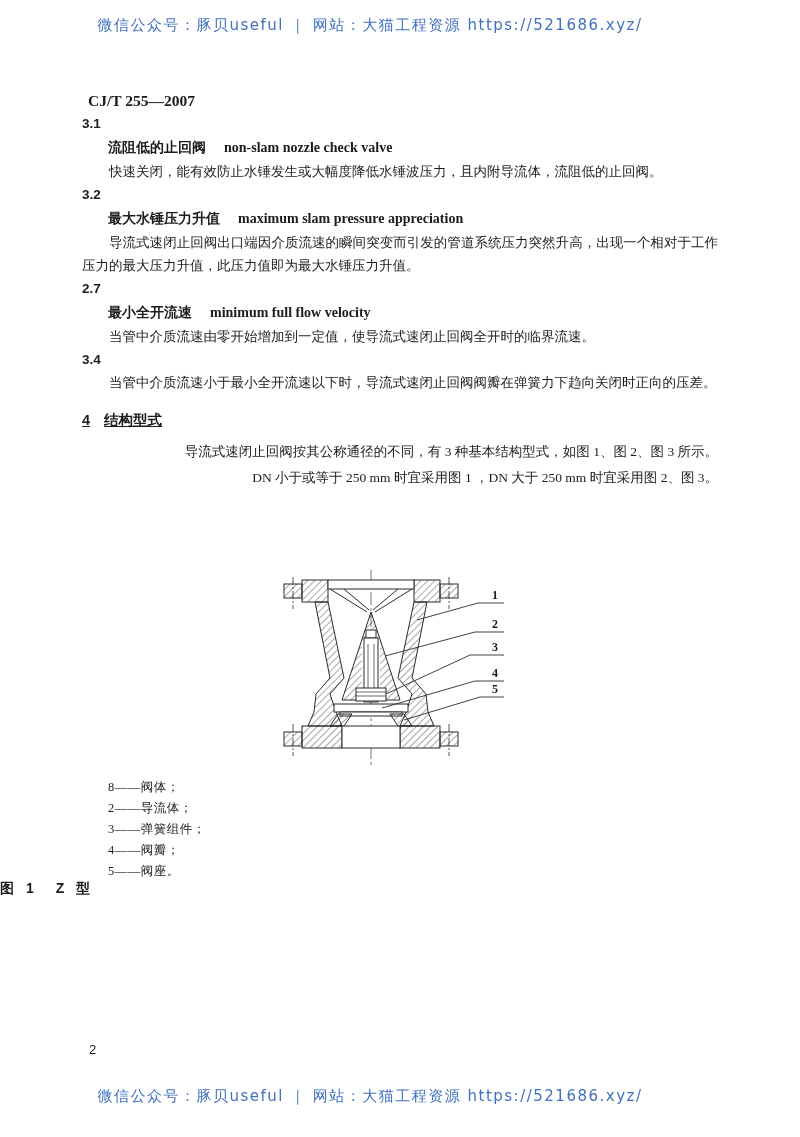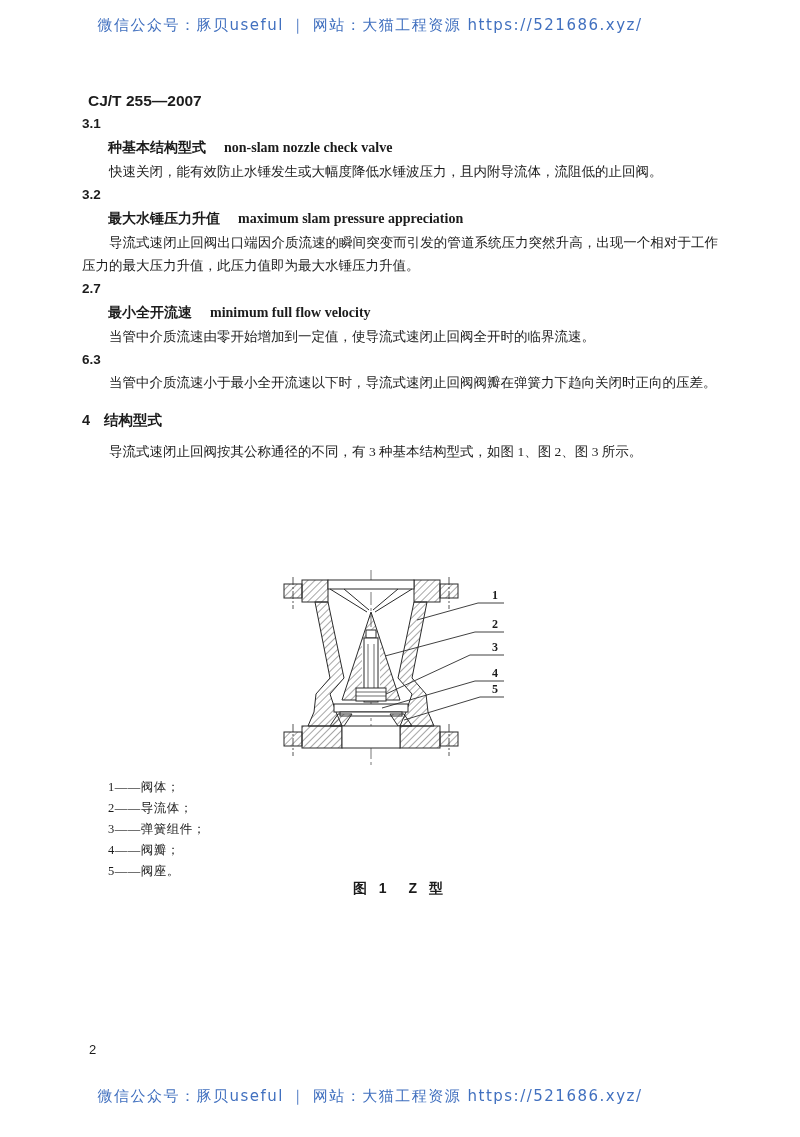--- a/index.html
+++ b/index.html
@@ -12,90 +12,92 @@
   .watermark {
     position:absolute; left:0; width:740px; text-align:center;
     color:#4170bf; font-size:15px; letter-spacing:1.5px;
     font-family:"DejaVu Sans","Liberation Sans",sans-serif;
   }
   .watermark.top { top:16px; }
   .watermark.bottom { top:1087px; }
   .doc-code {
     position:absolute; left:88px; top:92px;
     font-size:15.5px; font-weight:bold;
-    font-family:Liberation Sans, sans-serif;
+    font-family:Liberation Serif, serif;
   }
   .content { position:absolute; left:82px; top:112px; width:636px; }
   .sec-num {
     font-family:"Liberation Sans","DejaVu Sans",sans-serif;
     font-weight:bold; font-size:13.5px; line-height:23px;
   }
   .term-line {
     padding-left:26px; line-height:24px; font-size:14px; font-weight:bold;
     font-family:"Liberation Sans","DejaVu Sans",sans-serif;
   }
   .term-line .en { margin-left:18px; font-family:"Liberation Serif","DejaVu Serif",serif; }
   .para { font-size:13.5px; line-height:23px; text-indent:2em; text-align:justify; }
   .clause4-title {
     margin-top:14px; font-size:14.5px; font-weight:bold; line-height:24px;
     font-family:"Liberation Sans","DejaVu Sans",sans-serif;
+    text-decoration:underline;
   }
   .clause4-title .t { margin-left:14px; }
-  .c4para { margin-top:7px; font-size:13.5px; line-height:26px; text-indent:2em; }
+  .c4para { margin-top:7px; font-size:13.5px; line-height:26px; text-indent:2em;text-align:right; }
   .figure-area { position:absolute; left:270px; top:568px; width:240px; height:200px; }
   .callout {
     position:absolute; width:18px; text-align:center;
     font-size:12px; font-weight:bold;
     font-family:"Liberation Serif","DejaVu Serif",serif; color:#1c1c1c;
   }
   .legend { position:absolute; left:108px; top:777px; font-size:12.5px; }
   .legend-item { line-height:21px; letter-spacing:0.5px; }
   .fig-caption {
-    position:absolute; left:0; top:880px; width:800px; text-align:center;
+    position:absolute; left:0; top:880px; width:800px; text-align:left;
     font-size:14px; font-weight:bold; letter-spacing:4px;
     font-family:"Liberation Sans","DejaVu Sans",sans-serif;
   }
   .page-num { position:absolute; left:89px; top:1042px; font-size:13px; font-family:"Liberation Sans","DejaVu Sans",sans-serif; }
   .edge-artifact { position:absolute; right:6px; bottom:2px; width:270px; height:6px; }
   svg { display:block; }
 </style>
 </head>
 <body>
 
 <div class="watermark top">微信公众号：豚贝useful ｜ 网站：大猫工程资源 https://521686.xyz/</div>
 
 <div class="doc-code">CJ/T 255—2007</div>
 
 <div class="content">
 
   <div class="sec-num">3.1</div>
   <div class="term-line">
-    <span>种基本结构型式</span><span class="en">non-slam nozzle check valve</span>
+    <span>流阻低的止回阀</span><span class="en">non-slam nozzle check valve</span>
   </div>
   <div class="para">快速关闭，能有效防止水锤发生或大幅度降低水锤波压力，且内附导流体，流阻低的止回阀。</div>
 
   <div class="sec-num">3.2</div>
   <div class="term-line">
     <span>最大水锤压力升值</span><span class="en">maximum slam pressure appreciation</span>
   </div>
   <div class="para">导流式速闭止回阀出口端因介质流速的瞬间突变而引发的管道系统压力突然升高，出现一个相对于工作压力的最大压力升值，此压力值即为最大水锤压力升值。</div>
 
   <div class="sec-num">2.7</div>
   <div class="term-line">
     <span>最小全开流速</span><span class="en">minimum full flow velocity</span>
   </div>
   <div class="para">当管中介质流速由零开始增加到一定值，使导流式速闭止回阀全开时的临界流速。</div>
 
-  <div class="sec-num">6.3</div>
+  <div class="sec-num">3.4</div>
   <div class="para">当管中介质流速小于最小全开流速以下时，导流式速闭止回阀阀瓣在弹簧力下趋向关闭时正向的压差。</div>
 
   <div class="clause4-title">
     <span>4</span><span class="t">结构型式</span>
   </div>
   <div class="c4para">导流式速闭止回阀按其公称通径的不同，有 3 种基本结构型式，如图 1、图 2、图 3 所示。</div>
+  <div class="c4para" style="margin-top:0;">DN 小于或等于 250 mm 时宜采用图 1 ，DN 大于 250 mm 时宜采用图 2、图 3。</div>
 </div>
 
 <div class="figure-area">
   <svg width="240" height="200" viewBox="0 0 240 200">
     <defs>
       <pattern id="h" patternUnits="userSpaceOnUse" width="5" height="5" patternTransform="rotate(45)">
         <line x1="0" y1="0" x2="0" y2="5" stroke="#3c3c3c" stroke-width="0.9"></line>
       </pattern>
     </defs>
     <g stroke="#2b2b2b" stroke-width="1" fill="none">
@@ -151,21 +153,21 @@
     </g>
   </svg>
   <span class="callout" style="left:216px; top:20px;">1</span>
   <span class="callout" style="left:216px; top:49px;">2</span>
   <span class="callout" style="left:216px; top:72px;">3</span>
   <span class="callout" style="left:216px; top:98px;">4</span>
   <span class="callout" style="left:216px; top:114px;">5</span>
 </div>
 
 <div class="legend">
-  <div class="legend-item">1——阀体；</div>
+  <div class="legend-item">8——阀体；</div>
   <div class="legend-item">2——导流体；</div>
   <div class="legend-item">3——弹簧组件；</div>
   <div class="legend-item">4——阀瓣；</div>
   <div class="legend-item">5——阀座。</div>
 </div>
 
 <div class="fig-caption">图 1　Z 型</div>
 
 <div class="page-num">2</div>
 

